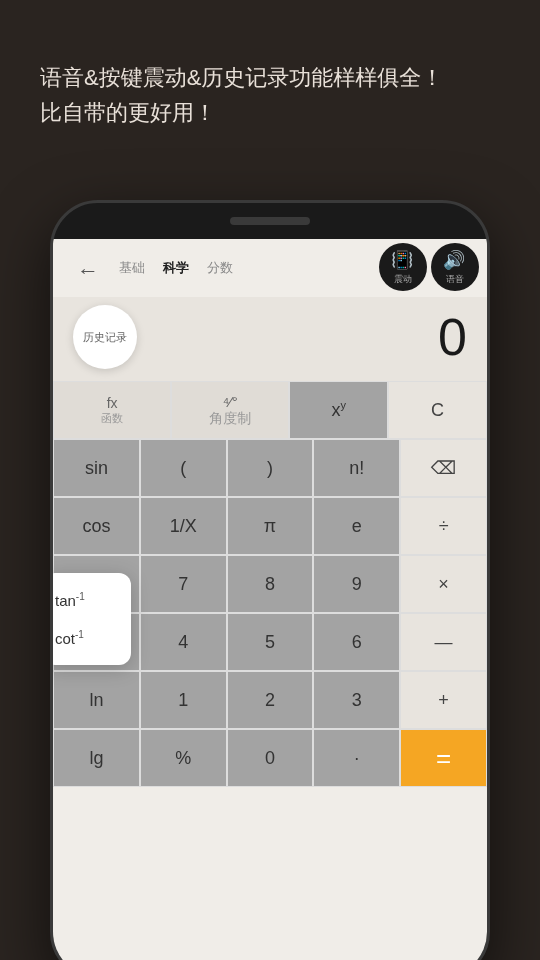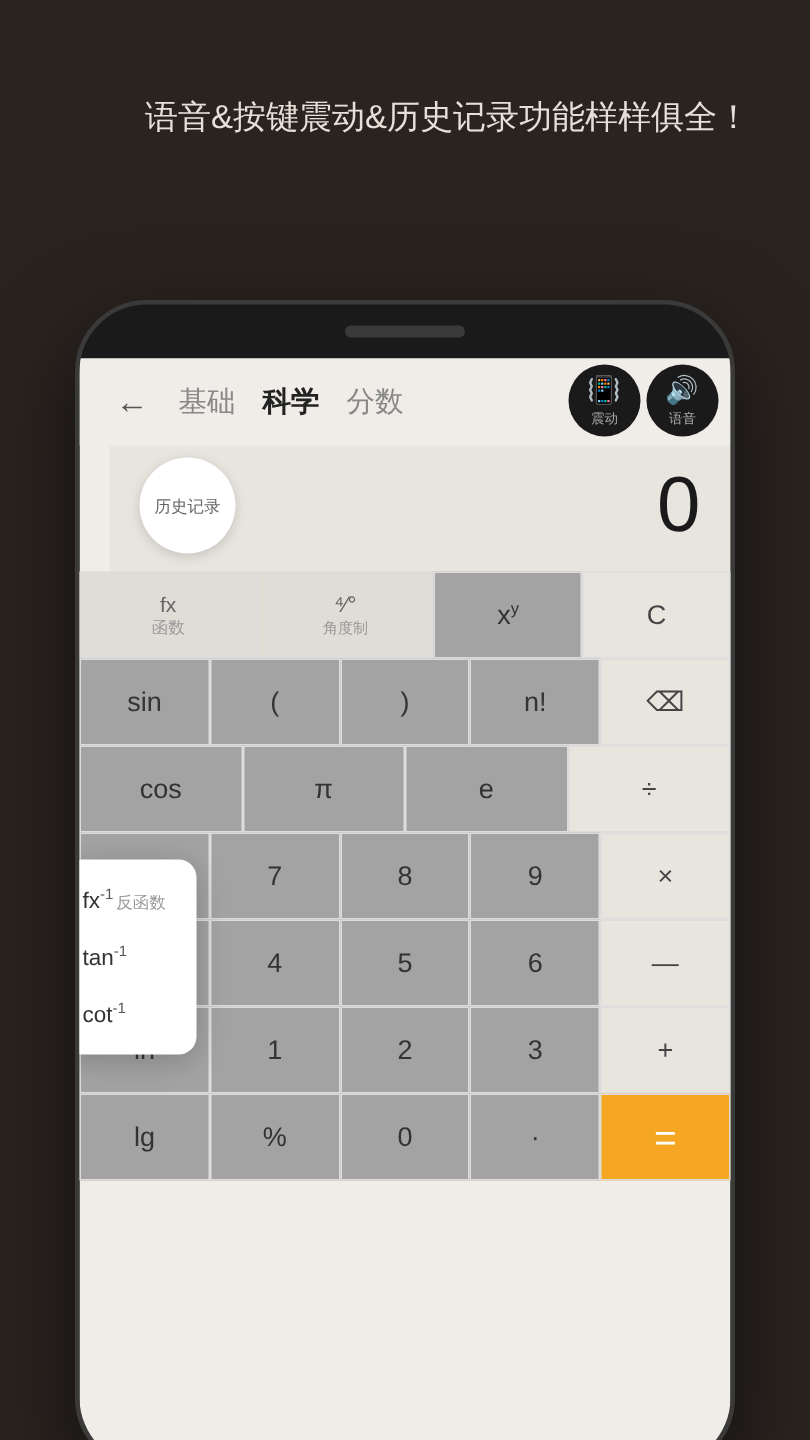--- a/index.html
+++ b/index.html
@@ -7,21 +7,21 @@
       width: 540px;
       height: 960px;
       background-color: #2a2420;
       font-family: -apple-system, 'PingFang SC', 'Helvetica Neue', Arial, sans-serif;
       overflow: hidden;
       position: relative;
     }
 
     
     .top-text {
-      text-align: right;
+      text-align: left;
       padding: 60px 40px 30px;
       color: #e8e0d8;
       font-size: 22px;
       line-height: 1.6;
     }
 
     
     .phone-mockup {
       position: absolute;
       top: 200px;
@@ -72,21 +72,21 @@
     }
 
     .calc-nav .tabs {
       display: flex;
       gap: 18px;
       margin-left: 12px;
       flex: 1;
     }
 
     .calc-nav .tab {
-      font-size: 19px;
+      font-size: 13px;
       color: #888;
       cursor: pointer;
     }
 
     .calc-nav .tab.active {
       color: #222;
       font-weight: bold;
     }
 
     
@@ -124,21 +124,20 @@
     
     .calc-display {
       background: #e8e4de;
       padding: 8px 20px 12px;
       text-align: right;
       min-height: 80px;
       position: relative;
       display: flex;
       align-items: center;
       justify-content: space-between;
-      margin-left: 20px;
     }
 
     .history-btn {
       background: #fff;
       border: none;
       border-radius: 50%;
       width: 64px;
       height: 64px;
       font-size: 11px;
       color: #666;
@@ -235,20 +234,21 @@
       font-size: 10px;
       vertical-align: super;
       color: #555;
     }
   </style>
 </head>
 <body>
 
 <div class="top-text">
   <div>语音&amp;按键震动&amp;历史记录功能样样俱全！</div>
+  <div>比自带的更好用！</div>
 </div>
 
 <div class="phone-mockup">
   <div class="phone-notch"></div>
 
   <div class="calc-screen">
 
     <div class="calc-nav">
       <span class="back-btn">←</span>
       <div class="tabs">
@@ -275,21 +275,21 @@
 
     <div class="calc-keyboard">
 
       <div class="calc-row">
         <div class="calc-key gray-key" style="flex:1.2;flex-direction:column;">
           <span>fx</span>
           <span style="font-size:11px;color:#999">函数</span>
         </div>
         <div class="calc-key gray-key" style="flex:1.2;flex-direction:column;">
           <span style="font-size:15px">⁴⁄°</span>
-          <span style="font-size:10px;color:#999">角度制</span>
+          <span style="font-size:14px;color:#999">角度制</span>
         </div>
         <div class="calc-key light-key">
           <span>x<sup style="font-size:11px">y</sup></span>
         </div>
         <div class="calc-key dark-key">
           <span>C</span>
         </div>
       </div>
 
       <div class="calc-row">
@@ -306,20 +306,23 @@
             <span>n!</span>
           </div>
         <div class="calc-key dark-key">
             <span>⌫</span>
           </div>
       </div>
 
       <div class="calc-row">
         <div class="calc-key light-key">
             <span>cos</span>
+          </div>
+        <div class="calc-key light-key">
+            <span>1/X</span>
           </div>
         <div class="calc-key light-key">
             <span>π</span>
           </div>
         <div class="calc-key light-key">
             <span>e</span>
           </div>
         <div class="calc-key dark-key">
             <span>÷</span>
           </div>
@@ -394,24 +397,20 @@
           </div>
         <div class="calc-key orange-key">
             <span>=</span>
           </div>
       </div>
 
     </div>
   </div>
 
   <div class="floating-panel">
-    <div class="fp-item">
-      <span>fx<sup class="fp-sup">-1</sup></span>
-      <span class="fp-label">反函数</span>
-    </div>
     <div class="fp-item">
       <span>tan<sup class="fp-sup">-1</sup></span>
     </div>
     <div class="fp-item">
       <span>cot<sup class="fp-sup">-1</sup></span>
     </div>
   </div>
 
 </div>
 

